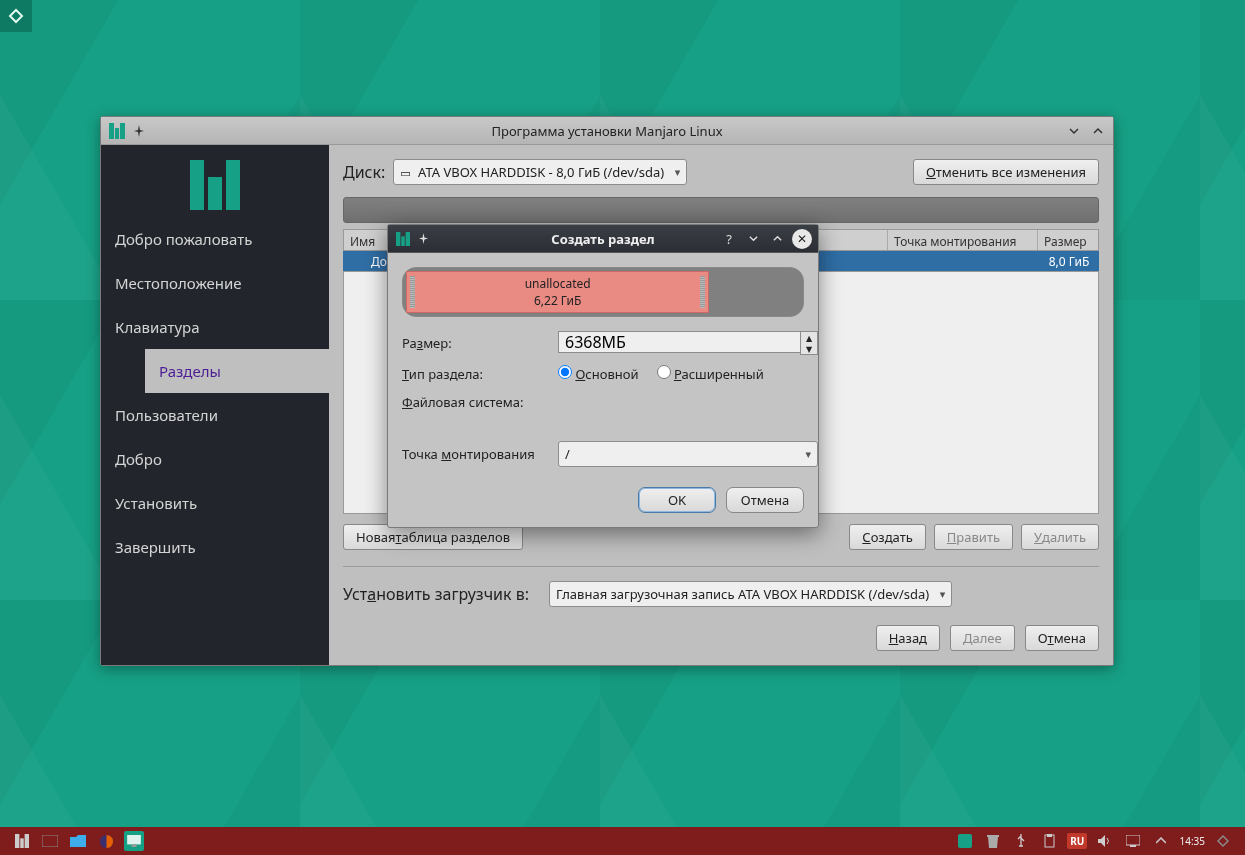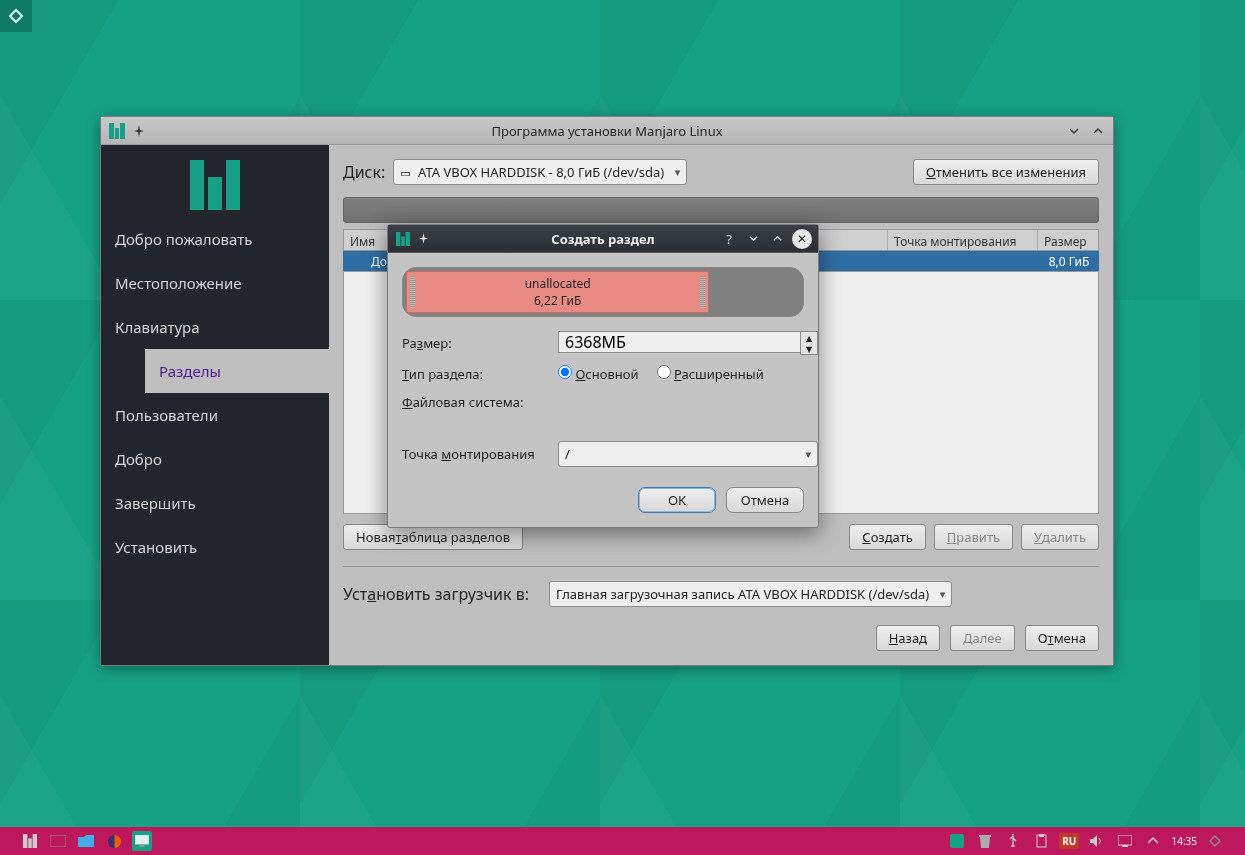--- a/index.html
+++ b/index.html
@@ -64,21 +64,21 @@
 input[type=radio] { width:14px; height:14px; }
 .spinner { display:flex; }
 .spinner input { flex:1; border:1px solid #8c8c8c; border-right:none; padding:3px 6px; font-size:16px; height:22px; background:#efefef; }
 .spinner .spin-btns { width:18px; display:flex; flex-direction:column; border:1px solid #8c8c8c; }
 .spinner .sp { flex:1; font-size:8px; display:flex; align-items:center; justify-content:center; background:#e4e4e4; }
 .dlg-buttons { display:flex; justify-content:flex-end; gap:10px; margin-top:20px; }
 .dlg-buttons .btn { min-width:78px; justify-content:center;border-radius:7px; }
 .dlg-buttons .btn.primary { border:1px solid #4a7aa8; box-shadow:0 0 0 1px #8eb8df inset; }
 
 
-.taskbar { position:absolute; left:0; right:0; bottom:0; height:28px; background:#be185d; display:flex; align-items:center; padding:0 20px; color:#ccc; font-size:12px; gap:8px; }
+.taskbar { position:absolute; left:0; right:0; bottom:0; height:28px; background:#7f1d1d; display:flex; align-items:center; padding:0 12px; color:#ccc; font-size:12px; gap:8px; }
 .taskbar .tray { margin-left:auto; display:flex; align-items:center; gap:8px; }
 .tsk-icon { width:20px; height:20px; display:flex; align-items:center; justify-content:center; }
 .active-task { background:#16a085; border-radius:2px; padding:2px 3px; }
 .nm { width:14px; height:14px; background:#16a085; border-radius:2px; }
 .red-badge { background:#c0392b; color:#fff; font-size:10px; padding:1px 3px; border-radius:2px; font-weight:bold; }
 
 svg { display:block; }
 </style>
 </head>
 <body>
@@ -130,22 +130,22 @@
             <rect x="18" y="17" width="14" height="33" fill="#16a085"></rect>
             <rect x="36" y="0" width="14" height="50" fill="#16a085"></rect>
           </svg>
       </div>
       <div class="sidebar-item">Добро пожаловать</div>
       <div class="sidebar-item">Местоположение</div>
       <div class="sidebar-item">Клавиатура</div>
       <div class="sidebar-item active">Разделы</div>
       <div class="sidebar-item">Пользователи</div>
       <div class="sidebar-item">Добро</div>
+      <div class="sidebar-item">Установить</div>
       <div class="sidebar-item">Завершить</div>
-      <div class="sidebar-item">Установить</div>
     </div>
 
     <div class="main">
       <div class="row">
         <span class="label"><span class="u">Д</span>иск:</span>
         <div class="dropdown" style="min-width:280px;">
           <span style="font-size:11px;margin-right:4px;">▭</span>
           <span>ATA VBOX HARDDISK - 8,0 ГиБ (/dev/sda)</span>
         </div>
         <div style="flex:1"></div>

